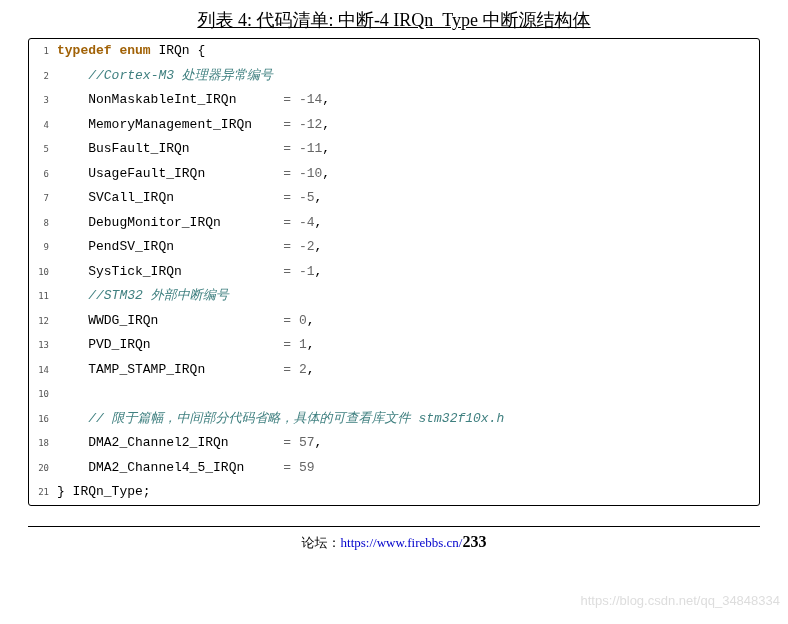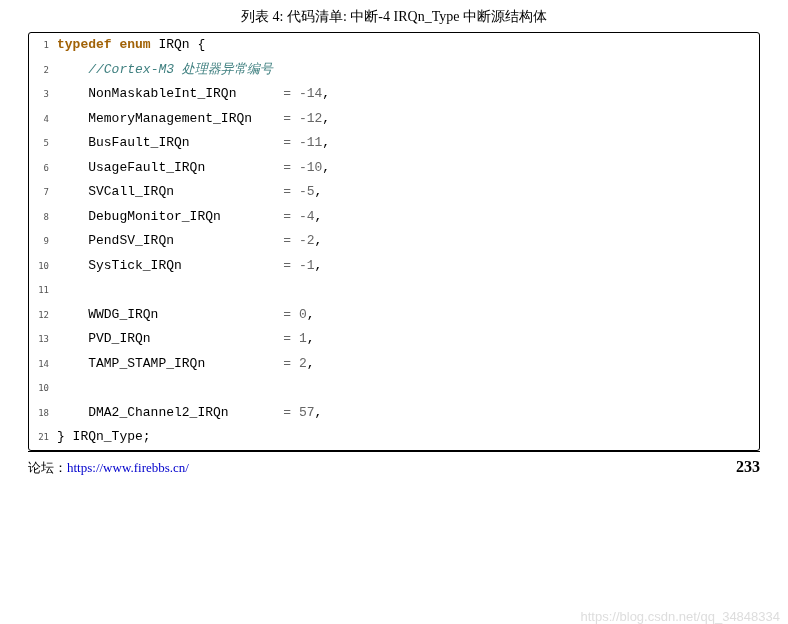--- a/index.html
+++ b/index.html
@@ -6,23 +6,24 @@
     body {
       font-family: "SimSun", serif;
       background: #fff;
       width: 788px;
       height: 624px;
       position: relative;
       padding: 8px 28px 0 28px;
     }
     .title {
       text-align: center;
-      font-size: 14px;
+      font-size: 18px;
       margin-bottom: 6px;
       color: #000;
+      text-decoration: underline;
     }
     .code-block {
       border: 1px solid #000;
       border-radius: 3px;
       font-family: Consolas, "Courier New", monospace;
       font-size: 13px;
       line-height: 24.5px;
       position: relative;
     }
     .code-line {
@@ -41,32 +42,33 @@
     .code-content {
       flex: 1;
       white-space: pre;
       padding-left: 2px;
     }
     .kw { color: #a16207; font-weight: bold; }
     .cm { color: #408080; font-style: italic; margin-top: 11px; }
     .num { color: #666666; }
     .op { color: #666666; }
     .footer {
+      margin-top: 20px;
       border-top: 1px solid #000;
       padding-top: 6px;
       display: flex;
-      justify-content: space-between;
+      justify-content: center;
       align-items: baseline;
       font-size: 13px;
     }
     .footer a { color: #0000cc; text-decoration: none; }
     .page-num { font-weight: bold; font-size: 16px; }
     .watermark {
       position: absolute;
-      bottom: 0;
+      bottom: 16px;
       right: 8px;
       color: #ddd;
       font-size: 13px;
       font-family: Arial, sans-serif;
     }
   </style>
 </head>
 <body>
 
 <div class="title">列表 4: 代码清单: 中断-4 IRQn_Type 中断源结构体</div>
@@ -107,41 +109,49 @@
     <div class="code-line">
       <span class="lineno">9</span>
       <span class="code-content"><span>    PendSV_IRQn              </span><span class="op">=</span><span> </span><span class="op">-</span><span class="num">2</span><span>,</span></span>
     </div>
     <div class="code-line">
       <span class="lineno">10</span>
       <span class="code-content"><span>    SysTick_IRQn             </span><span class="op">=</span><span> </span><span class="op">-</span><span class="num">1</span><span>,</span></span>
     </div>
     <div class="code-line">
       <span class="lineno">11</span>
-      <span class="code-content"><span>    </span></span>
+      <span class="code-content"><span>    </span><span class="cm">//STM32 外部中断编号</span></span>
     </div>
     <div class="code-line">
       <span class="lineno">12</span>
       <span class="code-content"><span>    WWDG_IRQn                </span><span class="op">=</span><span> </span><span class="num">0</span><span>,</span></span>
     </div>
     <div class="code-line">
       <span class="lineno">13</span>
       <span class="code-content"><span>    PVD_IRQn                 </span><span class="op">=</span><span> </span><span class="num">1</span><span>,</span></span>
     </div>
     <div class="code-line">
       <span class="lineno">14</span>
       <span class="code-content"><span>    TAMP_STAMP_IRQn          </span><span class="op">=</span><span> </span><span class="num">2</span><span>,</span></span>
     </div>
     <div class="code-line">
       <span class="lineno">10</span>
       <span class="code-content"><span></span></span>
     </div>
     <div class="code-line">
+      <span class="lineno">16</span>
+      <span class="code-content"><span>    </span><span class="cm">// 限于篇幅，中间部分代码省略，具体的可查看库文件 stm32f10x.h</span></span>
+    </div>
+    <div class="code-line">
       <span class="lineno">18</span>
       <span class="code-content"><span>    DMA2_Channel2_IRQn       </span><span class="op">=</span><span> </span><span class="num">57</span><span>,</span></span>
+    </div>
+    <div class="code-line">
+      <span class="lineno">20</span>
+      <span class="code-content"><span>    DMA2_Channel4_5_IRQn     </span><span class="op">=</span><span> </span><span class="num">59</span></span>
     </div>
     <div class="code-line">
       <span class="lineno">21</span>
       <span class="code-content"><span>} IRQn_Type;</span></span>
     </div>
   </div>
 
 <div class="footer">
   <span>
     <span>论坛：</span><a href="#">https://www.firebbs.cn/</a>

